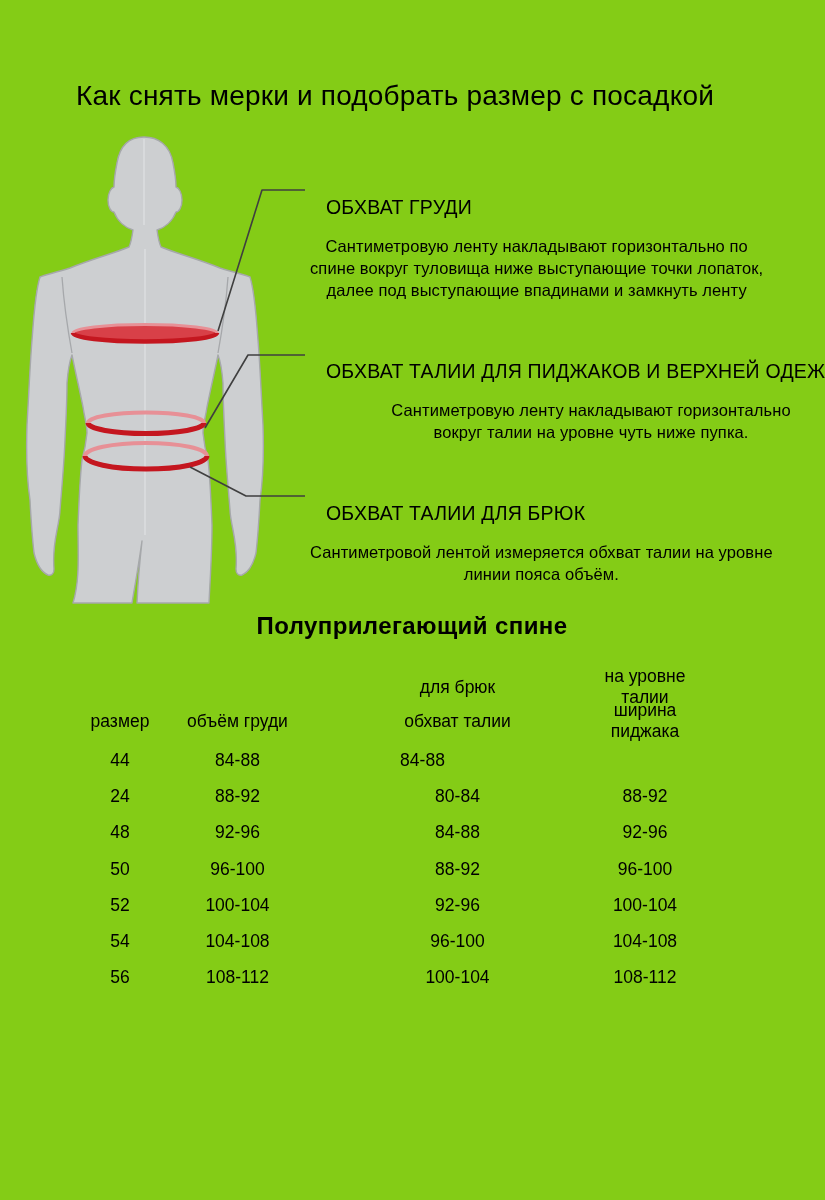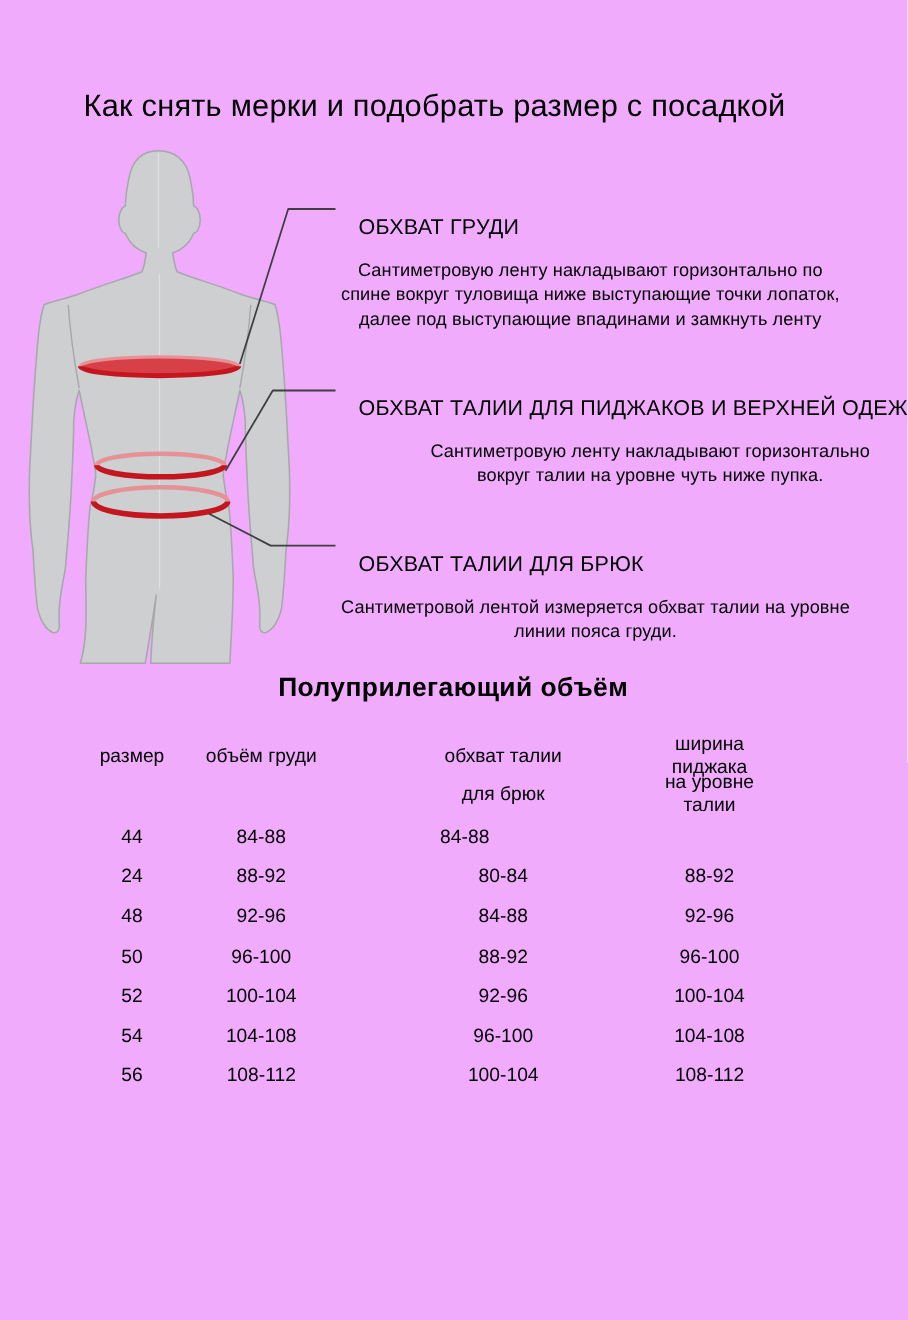--- a/index.html
+++ b/index.html
@@ -1,17 +1,17 @@
 <!DOCTYPE html>
 <html><head>
 <meta charset="utf-8">
 <style>
   html,body{margin:0;padding:0;background:#fff;}
   .page{
-    position:relative;width:825px;height:1200px;background:#f0abfc;
+    position:relative;width:825px;height:1200px;background:#84cc16;
     font-family:"Liberation Sans", sans-serif;color:#000;overflow:hidden;
   }
   .title{
     position:absolute;left:50px;top:80px;width:690px;margin:0;
     font-size:28px;font-weight:400;text-align:center;letter-spacing:.2px;
   }
   .figure-wrap{position:absolute;left:20px;top:125px;width:290px;height:480px;}
   .callout{position:absolute;left:310px;}
   .callout h2{
     margin:16px;font-size:19.5px;font-weight:400;white-space:nowrap;letter-spacing:.2px;
@@ -122,38 +122,38 @@
     <div class="body">
       <div>Сантиметровую  ленту накладывают горизонтально</div>
       <div>вокруг талии на уровне чуть ниже пупка.</div>
     </div>
   </section>
 
   <section class="callout co-3">
     <h2>ОБХВАТ ТАЛИИ ДЛЯ БРЮК</h2>
     <div class="body">
       <div>Сантиметровой лентой измеряется обхват талии на уровне</div>
-      <div>линии пояса груди.</div>
+      <div>линии пояса объём.</div>
     </div>
   </section>
 
-  <h2 class="subtitle">Полуприлегающий объём</h2>
+  <h2 class="subtitle">Полуприлегающий спине</h2>
 
   <div class="tbl">
+    <div class="trow hrow">
+      <div></div>
+      <div></div>
+      <div>для брюк</div>
+      <div class="c4">на уровне талии</div>
+    </div>
     <div class="trow hrow">
       <div>размер</div>
       <div>объём груди</div>
       <div>обхват талии</div>
       <div class="c4">ширина пиджака</div>
-    </div>
-    <div class="trow hrow">
-      <div></div>
-      <div></div>
-      <div>для брюк</div>
-      <div class="c4">на уровне талии</div>
     </div>
 
     <div class="drows">
       <div class="trow drow">
         <div>44</div>
         <div>84-88</div>
         <div class="c4">84-88</div>
       </div>
       <div class="trow drow">
         <div>24</div>

